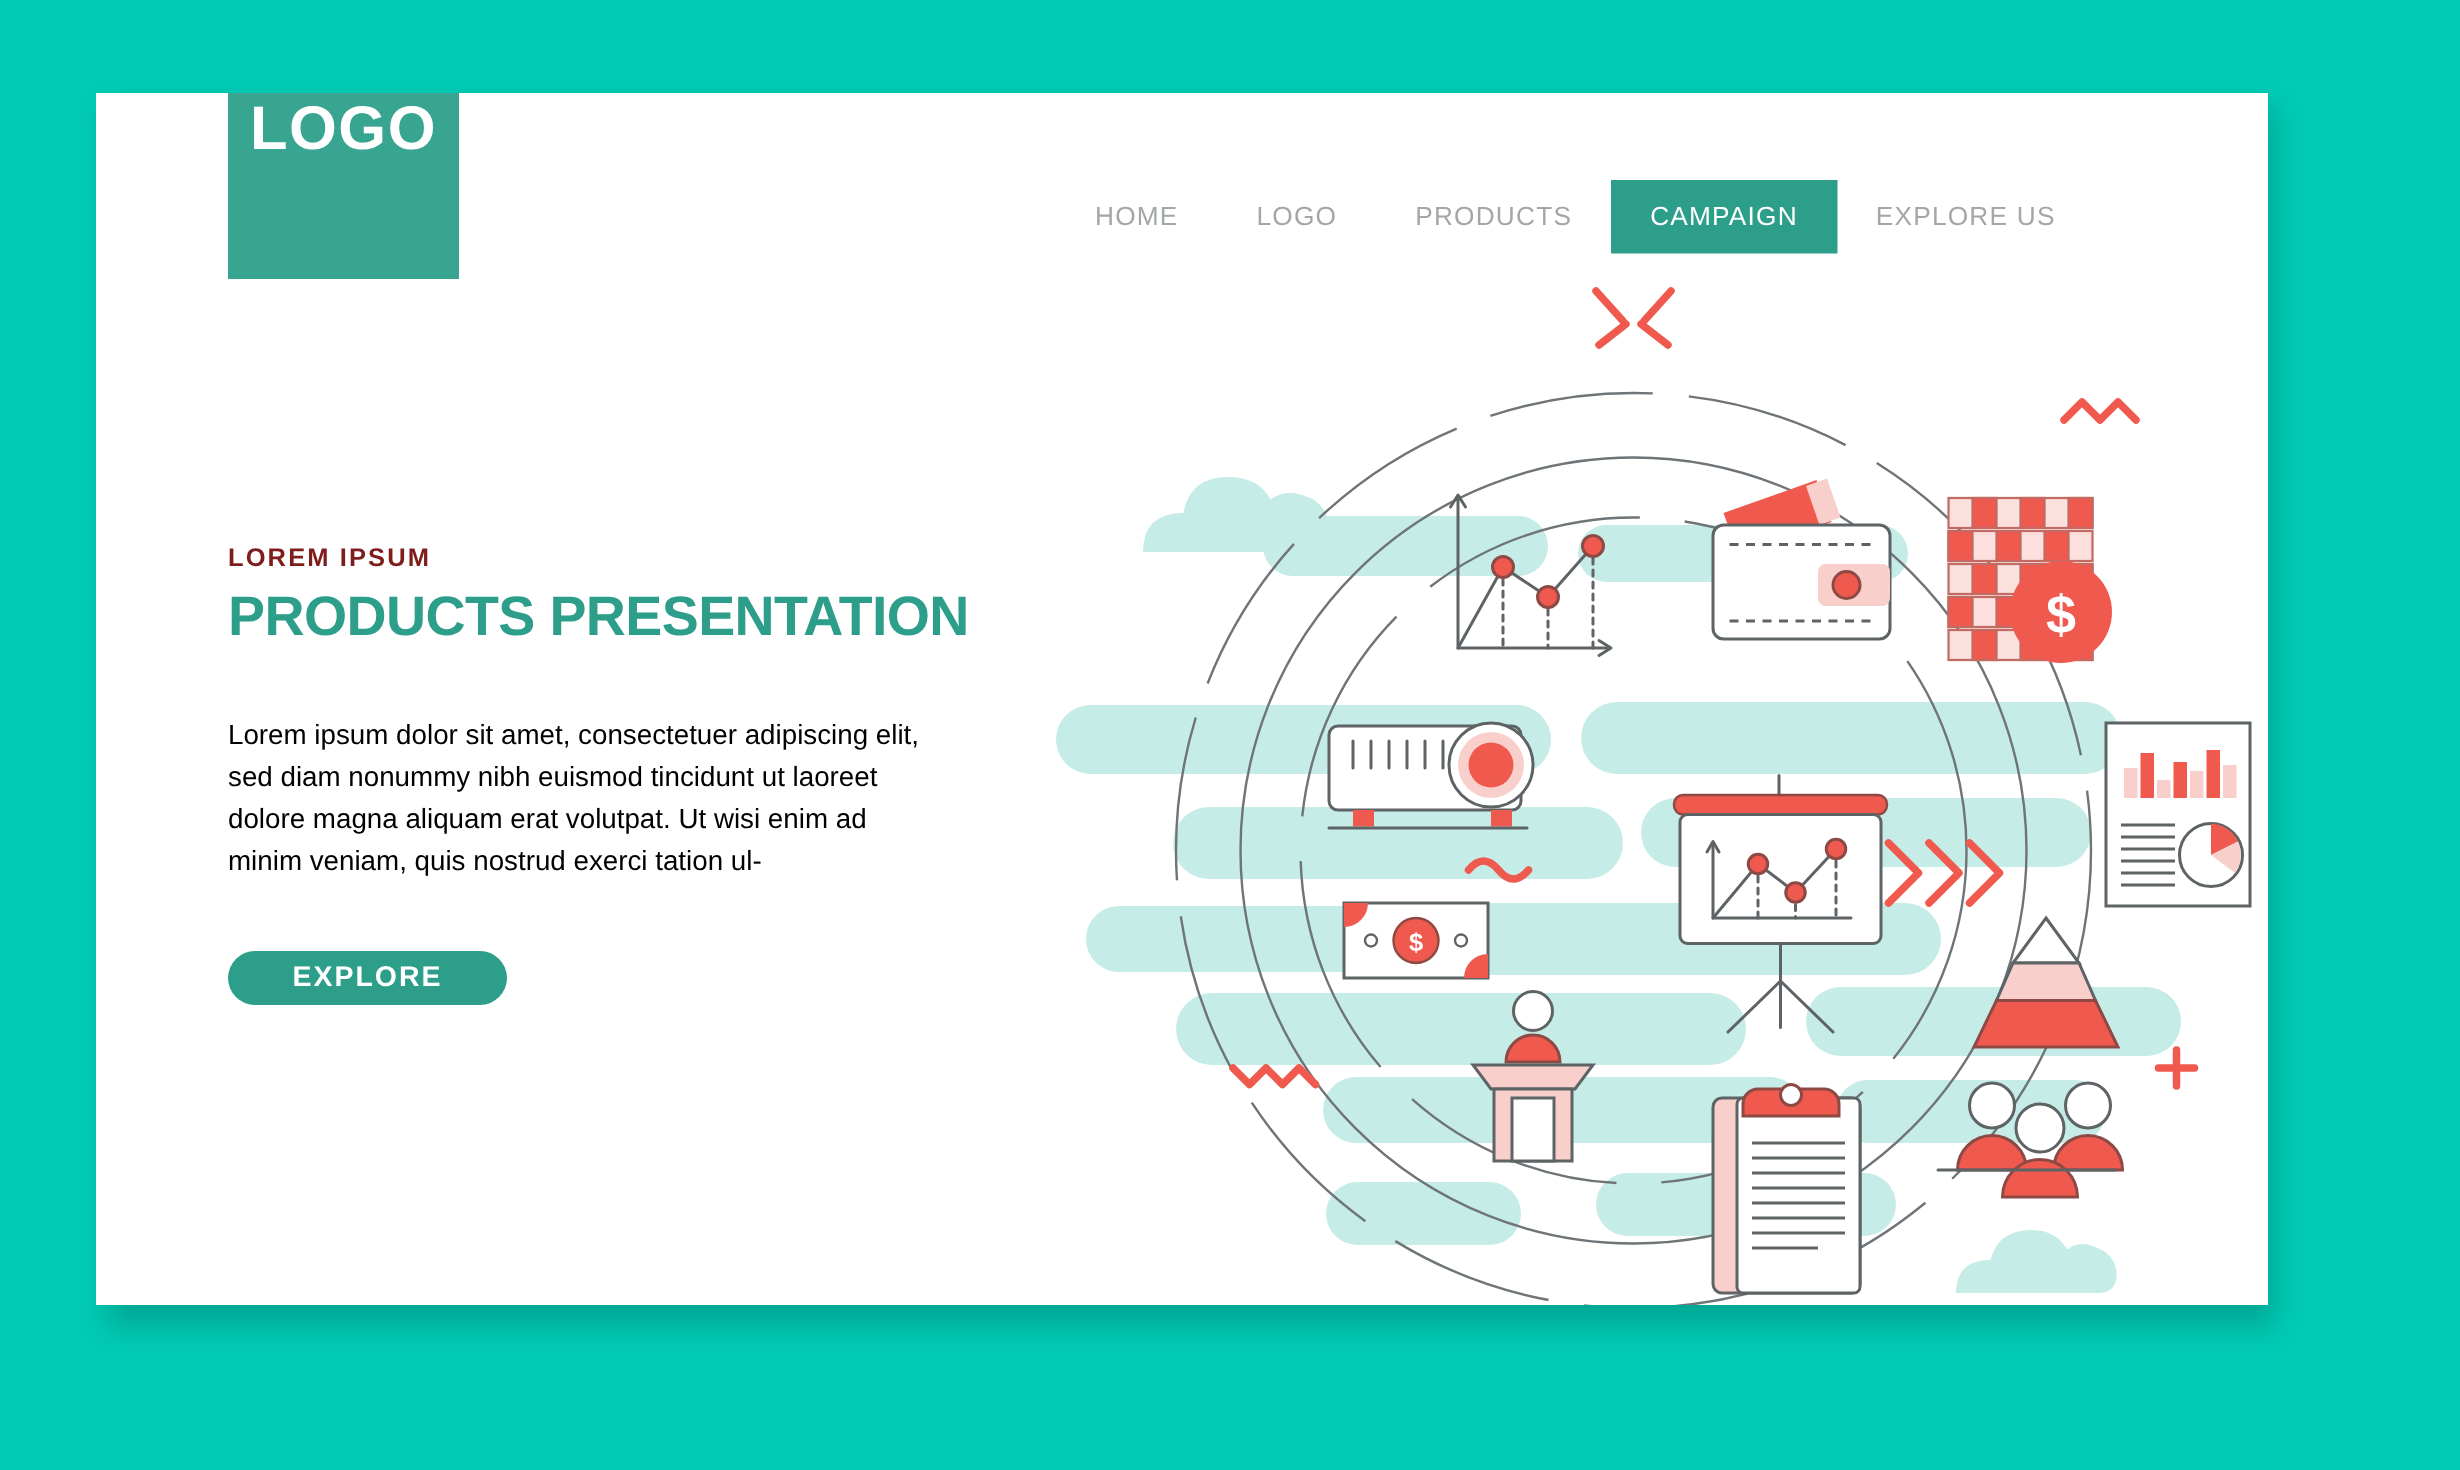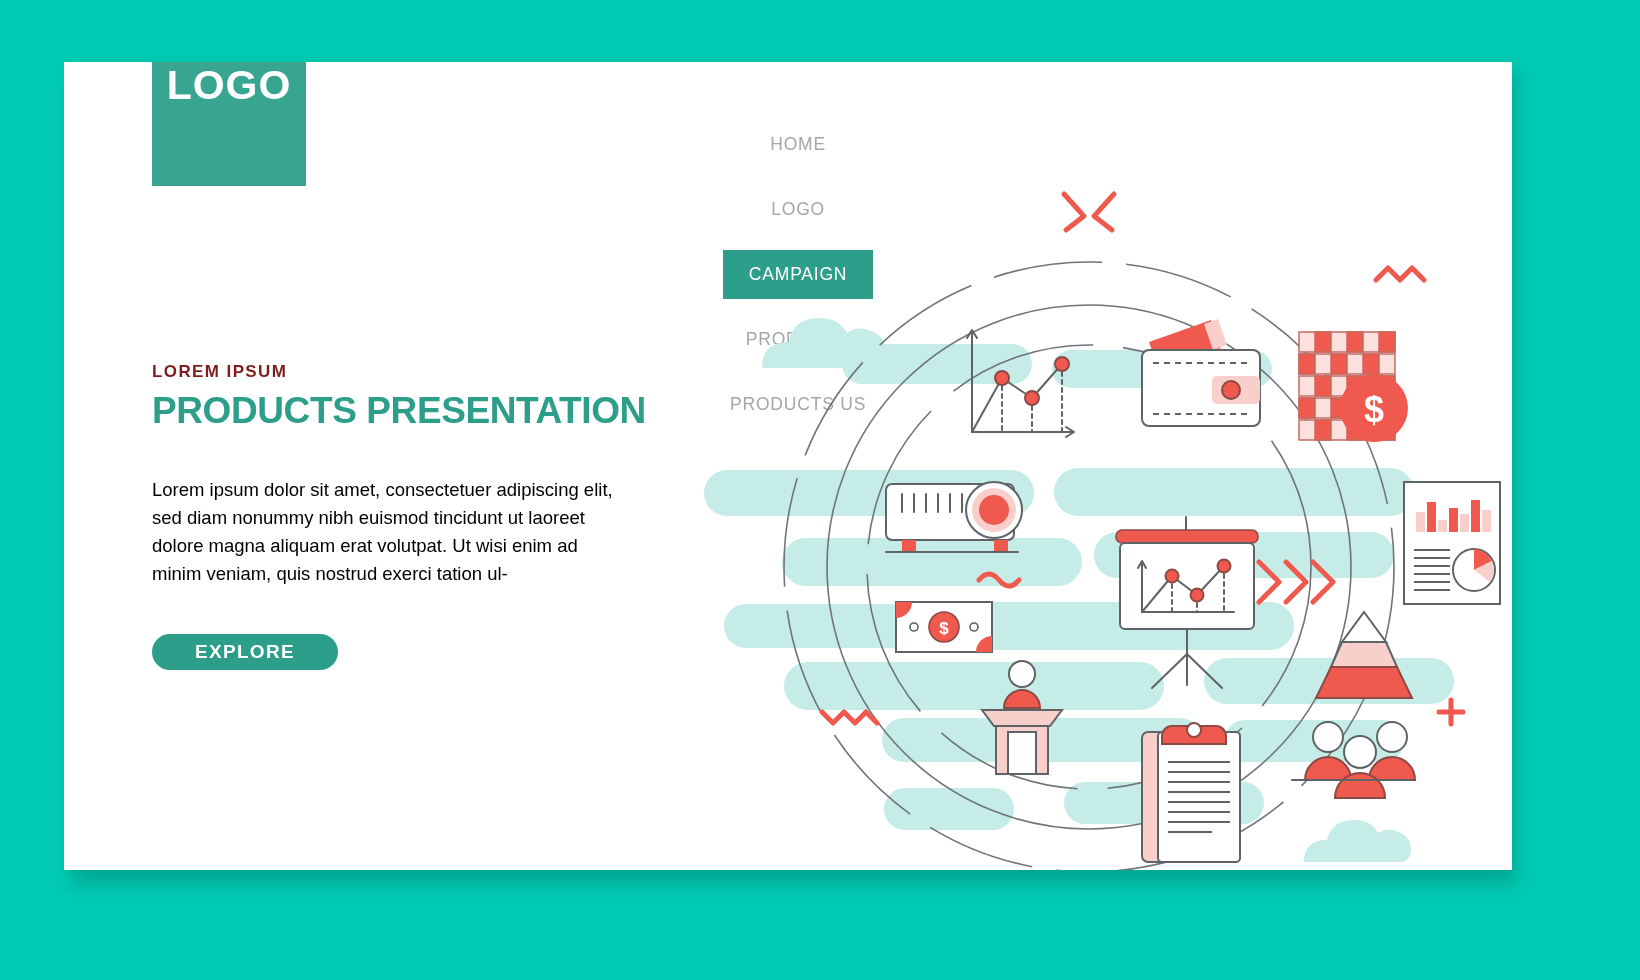--- a/index.html
+++ b/index.html
@@ -49,22 +49,21 @@
     font-weight: bold;
     letter-spacing: 1px;
     font-family: "Liberation Sans", sans-serif;
   }
 
   .navbar {
     position: absolute;
     left: 640px; top: 58px;
     display: flex;
     align-items: center;
-    gap: 16px;
-    flex-direction: column;
+    gap: 0px;
   }
   .nav-item {
     color: #a3a7a9;
     font-size: 17.5px;
     letter-spacing: 0.8px;
     padding: 14px 26px;
     cursor: pointer;
     white-space: nowrap;
     font-family: "Liberation Sans", sans-serif;
   }
@@ -134,23 +133,23 @@
 
   <div class="card">
 
     <div class="logo-box">
       <span class="logo-text">LOGO</span>
     </div>
 
     <nav class="navbar">
       <div class="nav-item">HOME</div>
       <div class="nav-item">LOGO</div>
+      <div class="nav-item">PRODUCTS</div>
       <div class="nav-item active">CAMPAIGN</div>
-      <div class="nav-item">PRODUCTS</div>
-      <div class="nav-item">PRODUCTS US</div>
+      <div class="nav-item">EXPLORE US</div>
     </nav>
 
     <div class="hero-copy">
       <div class="eyebrow">LOREM IPSUM</div>
       <h1 class="headline">PRODUCTS PRESENTATION</h1>
       <p class="body-copy">Lorem ipsum dolor sit amet, consectetuer adipiscing elit, sed diam nonummy nibh euismod tincidunt ut laoreet dolore magna aliquam erat volutpat. Ut wisi enim ad minim veniam, quis nostrud exerci tation ul-</p>
       <button class="cta-button">EXPLORE</button>
     </div>
 
     <div class="illustration">

